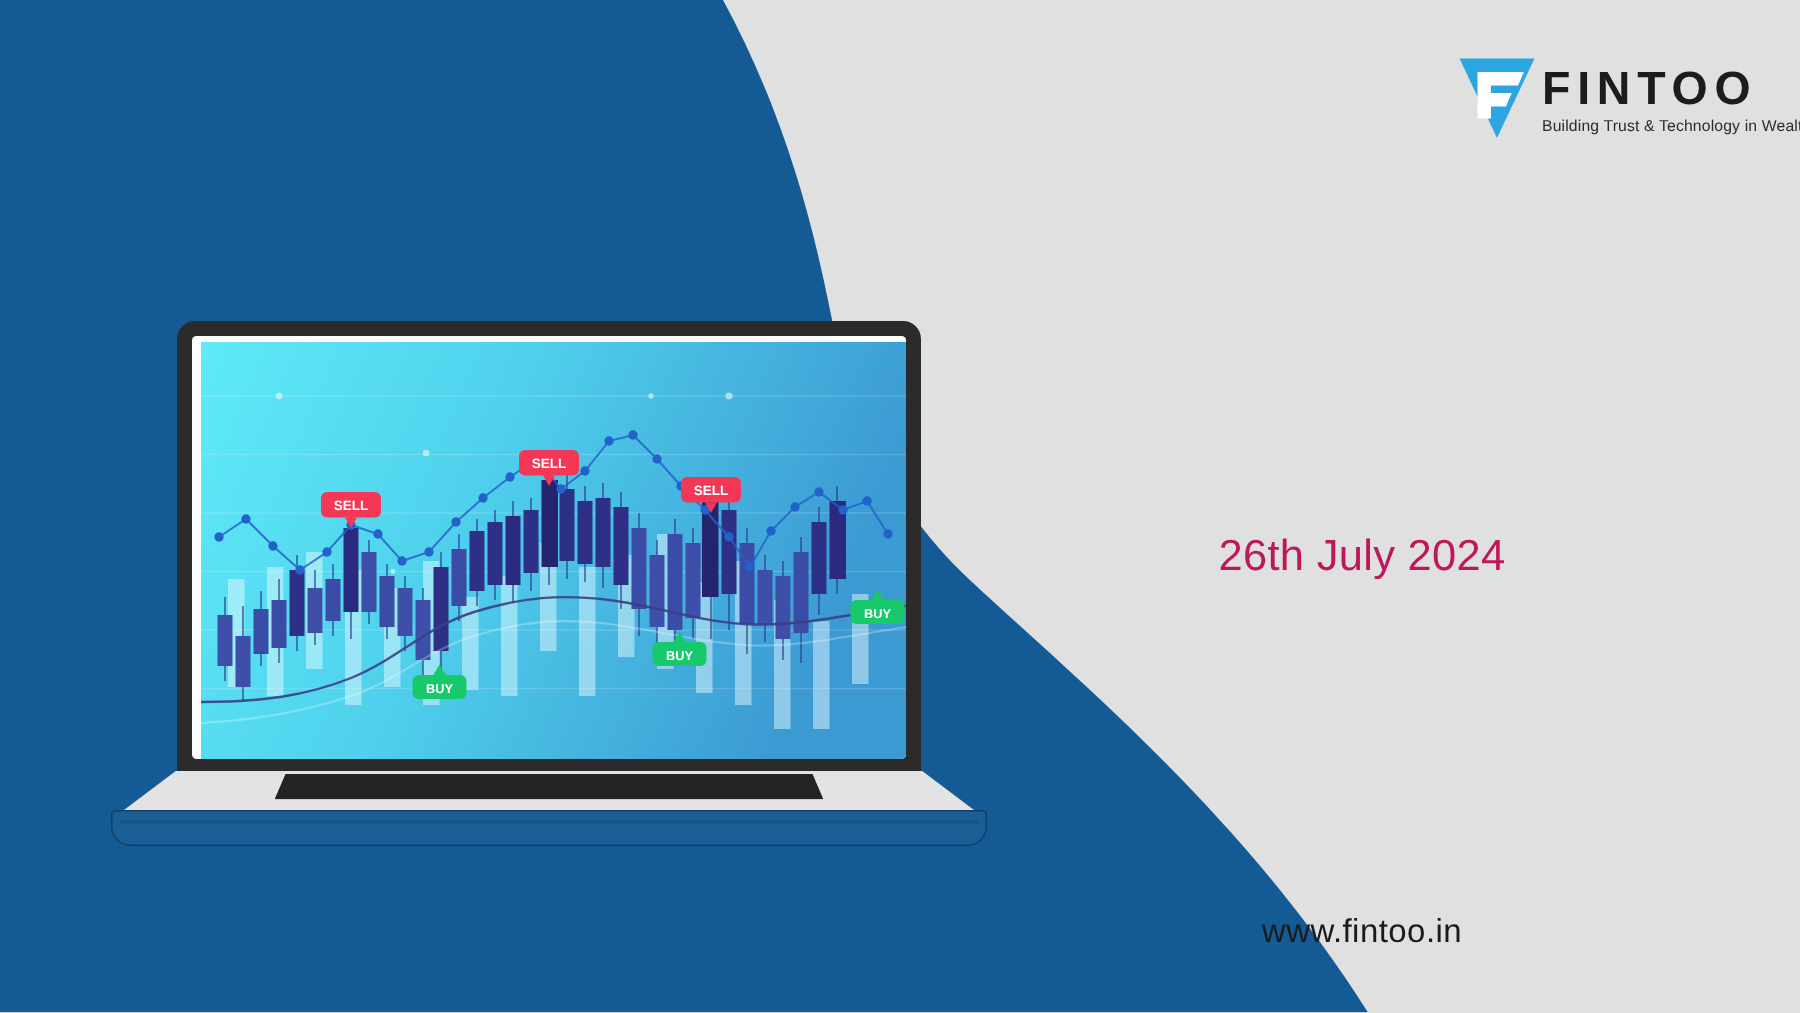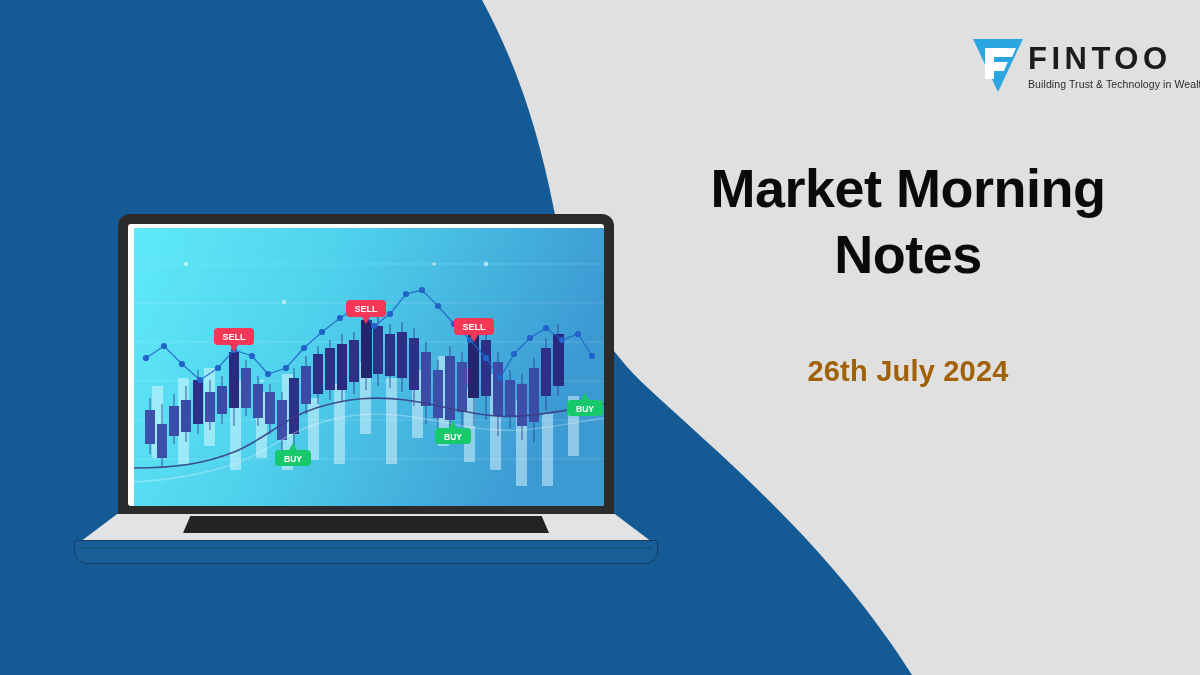--- a/index.html
+++ b/index.html
@@ -66,22 +66,22 @@
     margin-top:4px; white-space:nowrap;
   }
 
   .headline {
     position:absolute; left:648px; top:156px; width:520px;
     text-align:center; font-size:54px; font-weight:700;
     color:#0A0A0A; line-height:1.22; letter-spacing:-.5px;
   }
   .subhead {
     position:absolute; left:648px; top:355px; width:520px;
-    text-align:center; font-size:29px; font-weight:700;
-    color:#a16207; letter-spacing:.2px;
+    text-align:center; font-size:29px; font-weight:400;
+    color:#be185d; letter-spacing:.2px;
   }
   .site {
     position:absolute; left:648px; top:608px; width:520px;
     text-align:center; font-size:22px; font-weight:400;
     color:#1A1A1A; letter-spacing:.3px;
   }
 </style>
 </head>
 <body>
 
@@ -314,16 +314,16 @@
       <path d="M1,4 L51,4 L26,57 Z" fill="#2BA6E0"></path>
       <path d="M13,13 L44,13 L40,22 L22,22 L22,27 L36,27 L32,36 L22,36 L22,44 L13,44 Z" fill="#FFFFFF"></path>
       <path d="M36,27 L32,36 L40,22 Z" fill="#2BA6E0"></path>
     </svg>
     <div class="logo-textblock">
       <div class="logo-word">FINTOO</div>
       <div class="logo-tag">Building Trust &amp; Technology in Wealth</div>
     </div>
   </div>
 
-  <div class="headline">Market Morning Notes</div>
   <div class="subhead">26th July 2024</div>
+  <div class="site">www.fintoo.in</div>
 
 </div>
 
 </body></html>

